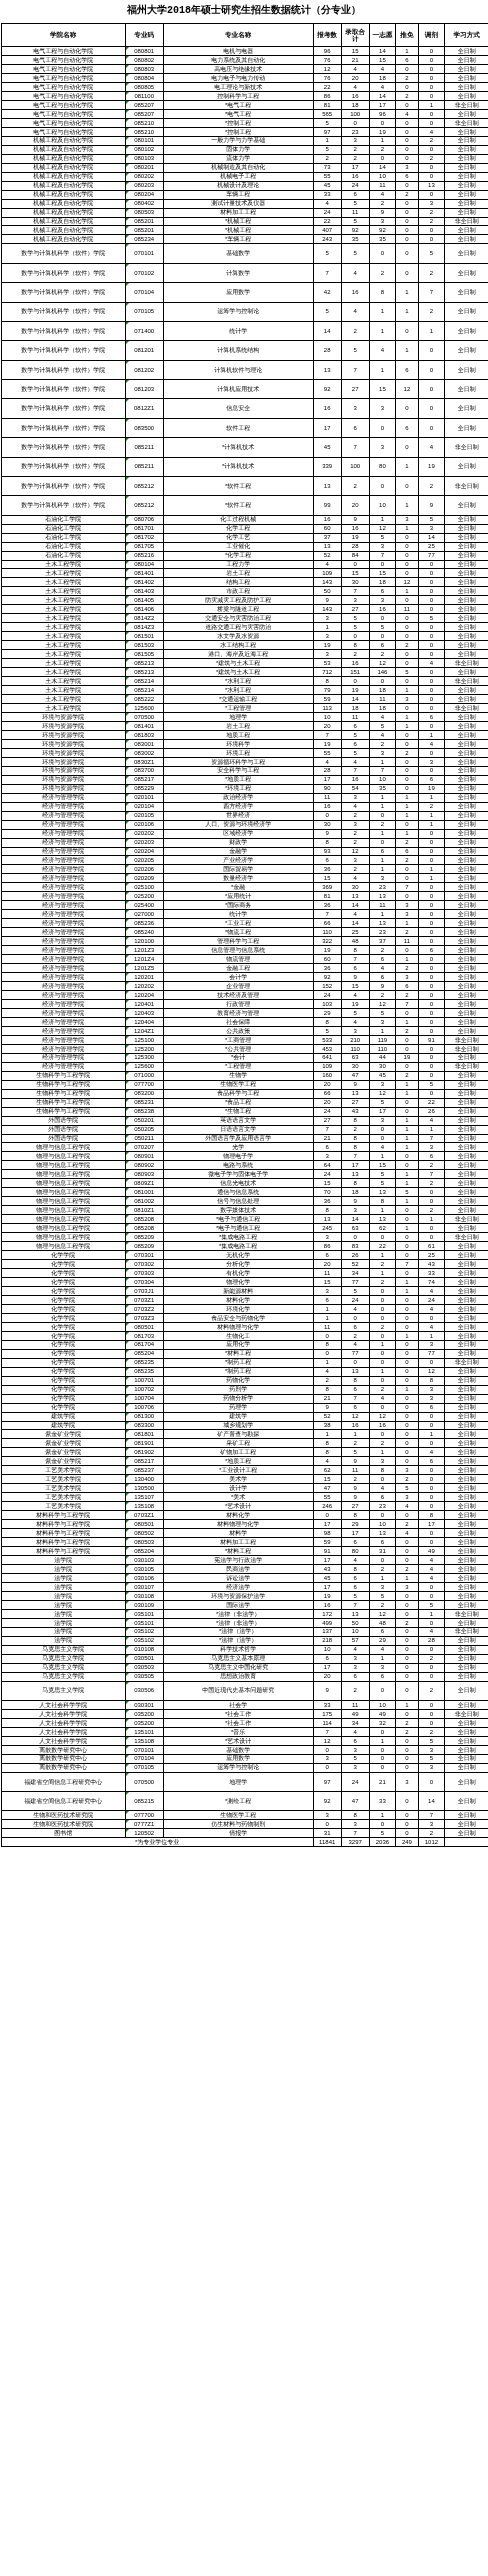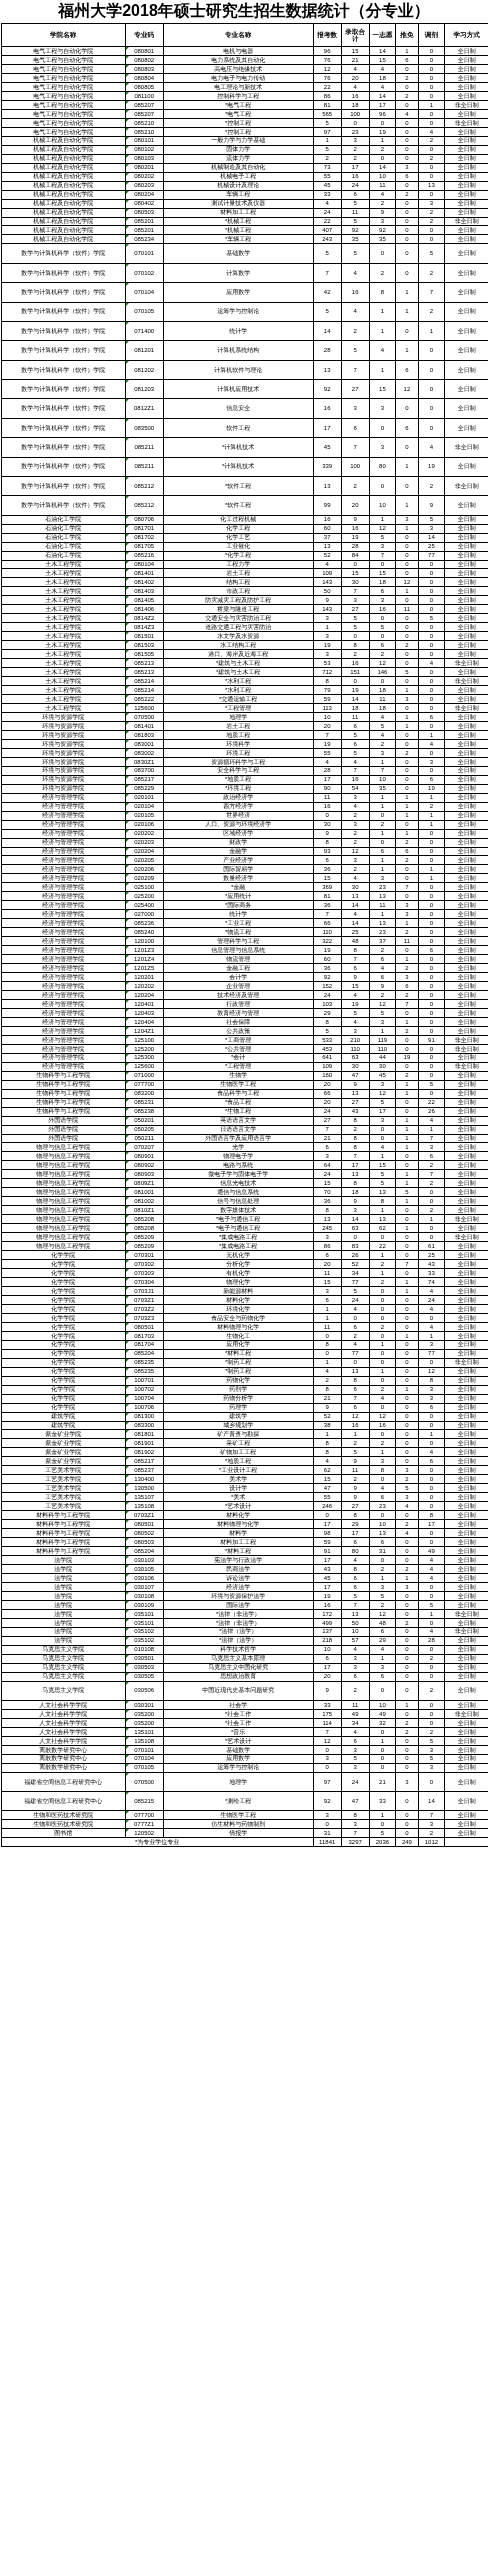--- a/index.html
+++ b/index.html
@@ -15,23 +15,23 @@
   .page {
     width: 488px;
     box-sizing: border-box;
     padding: 0;
   }
   .title-wrap {
     padding: 4px 0 4px 0;
     text-align: center;
   }
   .doc-title {
-    font-family: Liberation Sans, sans-serif;
+    font-family: Liberation Mono, monospace;
     font-weight: bold;
-    font-size: 16px;
+    font-size: 10px;
     letter-spacing: 0px;
     line-height: 13.2px;
     margin: 0;
     padding: 0 0 1.3px 0;
   }
   table.grid {
     border-collapse: collapse;
     width: 487px;
     margin: 0 0.7px;
     table-layout: fixed;

